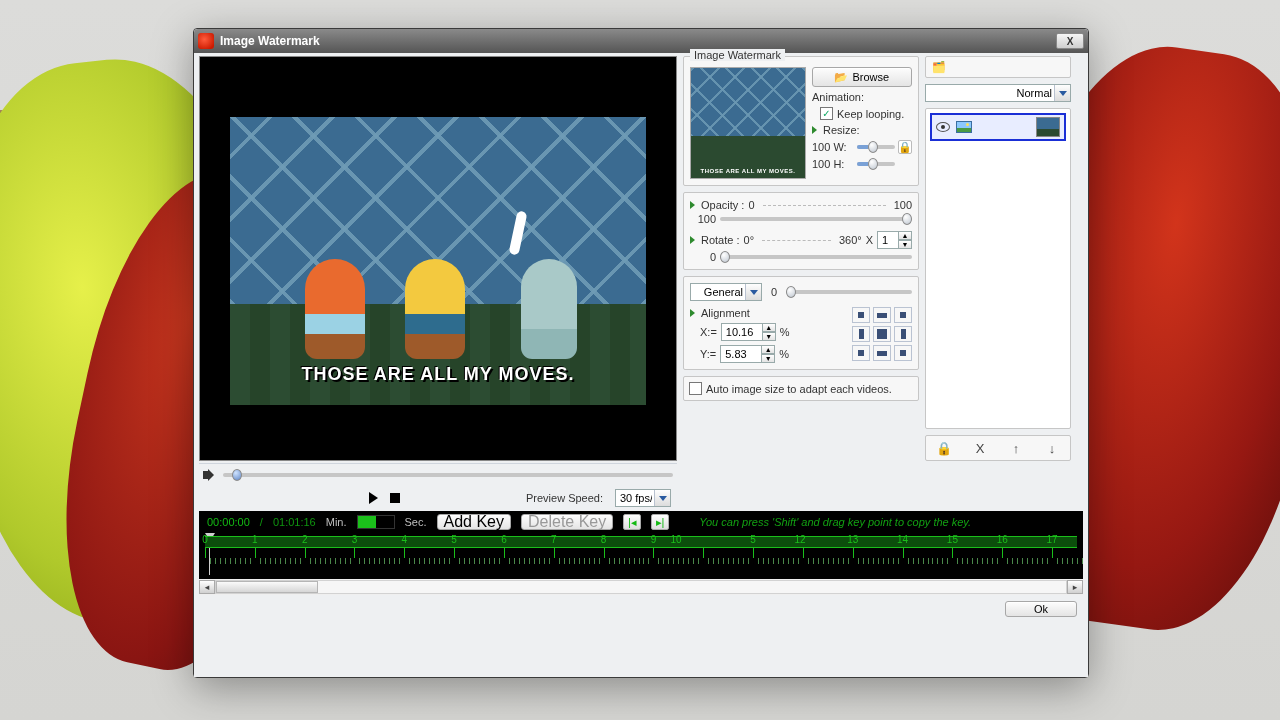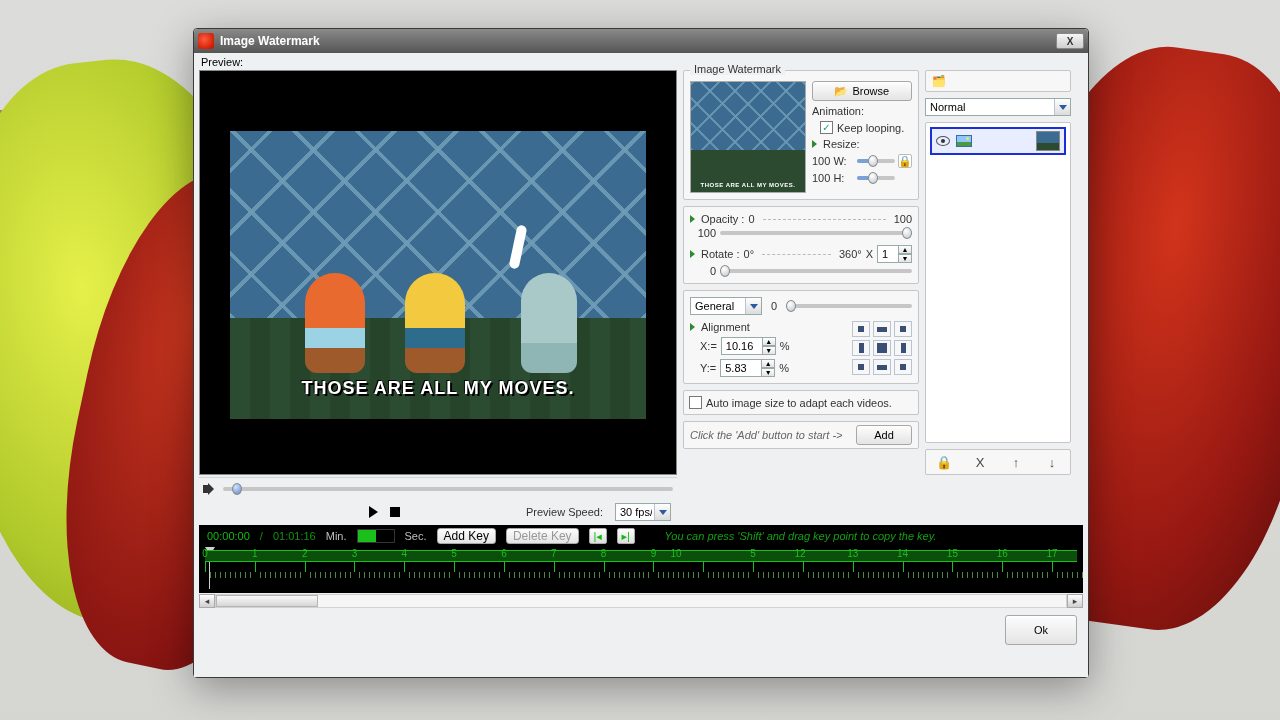--- a/index.html
+++ b/index.html
@@ -92,21 +92,21 @@
 .thumb-controls { flex:1; display:flex; flex-direction:column; gap:4px; }
 
 .btn {
   display:inline-flex; align-items:center; justify-content:center;
   background: linear-gradient(180deg,#fdfdfd,#e4e4e4);
   border:1px solid #a7a7a7; border-radius:3px;
   height:20px; padding:0 8px; font-size:11px; cursor:pointer;
   box-shadow: inset 0 1px 0 #fff; gap:4px;
 }
 .btn:disabled, .btn.disabled { color:#999; }
-.fld { border:1px solid #9aa; height:18px; padding:0 4px; font-size:11px; background:#fff; }
+.fld { border:1px solid #9aa; height:18px; padding:0 4px; font-size:11px; background:#fff;text-align:right; }
 .select { position:relative; display:inline-flex; align-items:center; }
 .select .fld { padding-right:18px; }
 .select .dd {
   position:absolute; right:1px; top:1px; width:16px; height:16px;
   background: linear-gradient(180deg,#fefefe,#dcdcdc);
   border-left:1px solid #b9c2d0; display:flex; align-items:center; justify-content:center;
 }
 .tri { width:0;height:0;border-left:4px solid transparent;border-right:4px solid transparent;border-top:5px solid #2a5aa0; }
 .tri-r { width:0;height:0;border-top:4px solid transparent;border-bottom:4px solid transparent;border-left:5px solid #2e8a2e; margin-right:2px;}
 .checkbox { width:13px; height:13px; border:1px solid #777; background:#fff; display:inline-flex; align-items:center; justify-content:center; font-size:10px; color:#1a6; }
@@ -152,40 +152,40 @@
 .play-row { display:flex; align-items:center; height:26px; padding:2px 6px 2px 170px; gap:12px; background:#eef0f2; }
 .play-tri { width:0;height:0;border-top:6px solid transparent;border-bottom:6px solid transparent;border-left:9px solid #000; cursor:pointer; }
 .stop-sq { width:10px; height:10px; background:#000; cursor:pointer; }
 
 .key-bar { height:22px; background:#000; color:#13b913; display:flex; align-items:center; font-size:11px; gap:10px; padding:0 8px; }
 .key-bar .tcur { color:#13b913; }
 .key-bar .tdur { color:#13b913; opacity:.8; }
 .min-ind { width:38px; height:14px; border:1px solid #333; background:#000; display:flex; }
 .min-ind .seg { flex:1; }
 .min-ind .seg.on { background:#1bbf1b; }
-.key-bar .btn { height:16px; font-size:12px; padding:0 6px; }
+.key-bar .btn { height:16px; font-size:16px; padding:0 6px; }
 .key-bar .kb-nav { width:18px; height:16px; background:linear-gradient(180deg,#fefefe,#dedede); border:1px solid #aaa; border-radius:2px; display:flex; align-items:center; justify-content:center; cursor:pointer; }
 .key-bar .hint2 { margin-left: 20px; color:#12a012; font-style:italic; }
 
 .timeline { height:46px; background:#000; position:relative; overflow:hidden; }
 .timeline .region { position:absolute; top:3px; left:6px; right:6px; height:12px; background:#0c4e0c; border-top:1px solid #1bbf1b; border-bottom:1px solid #1bbf1b; }
 .timeline .ticks { position:absolute; top:15px; left:6px; right:6px; height:28px; }
 .timeline .major { position:absolute; top:0; width:1px; height:10px; background:#1bbf1b; }
 .timeline .num { position:absolute; top:-14px; transform:translateX(-50%); color:#1bbf1b; font-size:10px; }
 .timeline .minor { position:absolute; top:10px; width:1px; height:6px; background:#4a874a; }
 .timeline .playhead { position:absolute; left:6px; top:0; width:0; height:0; border-left:5px solid transparent; border-right:5px solid transparent; border-top:8px solid #cfcfcf; }
 .timeline .playline { position:absolute; left:10px; top:8px; width:1px; height:34px; background:#cfcfcf; }
 
 .hscroll { height:16px; background:#efefef; display:flex; align-items:center; }
 .hscroll .cap { width:16px; height:14px; background:linear-gradient(180deg,#fefefe,#d0d0d0); border:1px solid #aaa; display:flex; align-items:center; justify-content:center; font-size:9px; color:#444; }
 .hscroll .trk { flex:1; height:14px; background:#f6f6f6; border:1px solid #d2d2d2; position:relative; }
 .hscroll .thmb { position:absolute; left:0; top:0; width:12%; height:100%; background:linear-gradient(180deg,#fafafa,#d6d6d6); border:1px solid #b5b5b5; }
 
 .ok-row { display:flex; justify-content:flex-end; padding:6px 6px 4px; }
-.ok-row .btn { width:72px; height:30px; }
+.ok-row .btn { width:72px; height:16px; }
 
 .lock { width:14px; height:14px; display:flex; align-items:center; justify-content:center; font-size:11px; color:#555; border:1px solid #bbb; border-radius:2px; background:#fff; }
 </style>
 </head>
 <body>
 
 <div class="desktop">
   <div class="twine"></div>
   <div class="leaf l1"></div>
   <div class="leaf l2"></div>
@@ -193,21 +193,20 @@
 
   <div class="window">
     <div class="titlebar">
       <div class="appicon"></div>
       <span>Image Watermark</span>
       <div class="spacer"></div>
       <div class="close-btn">X</div>
     </div>
 
     <div class="client">
-      <div class="preview-label">Preview:</div>
 
       <div class="row-main">
 
         <div style="display:flex; flex-direction:column; width:478px;">
           <div class="preview-pane" style="flex:1;">
             <div class="video-frame">
               <div class="fence"></div>
               <div class="ground"></div>
               <div class="char c1"></div>
               <div class="char c2"></div>
@@ -374,24 +373,20 @@
             </div>
           </div>
 
           <div class="groupbox" style="margin-top:6px; padding:5px;">
             <div class="row">
               <span class="checkbox"></span>
               <span class="label-s">Auto image size to adapt each videos.</span>
             </div>
           </div>
 
-          <div class="hint-bar">
-            <span class="hint">Click the 'Add' button to start -&gt;</span>
-            <button class="btn" style="width:56px;">Add</button>
-          </div>
         </div>
 
         <div class="right-pane">
           <div class="right-header">
             <span>🗂️</span>
           </div>
           <div class="select layer-mode" style="width:100%;">
             <input readonly="" class="fld" style="width: 100%;" value="Normal">
             <div class="dd">
                 <div class="tri"></div>

